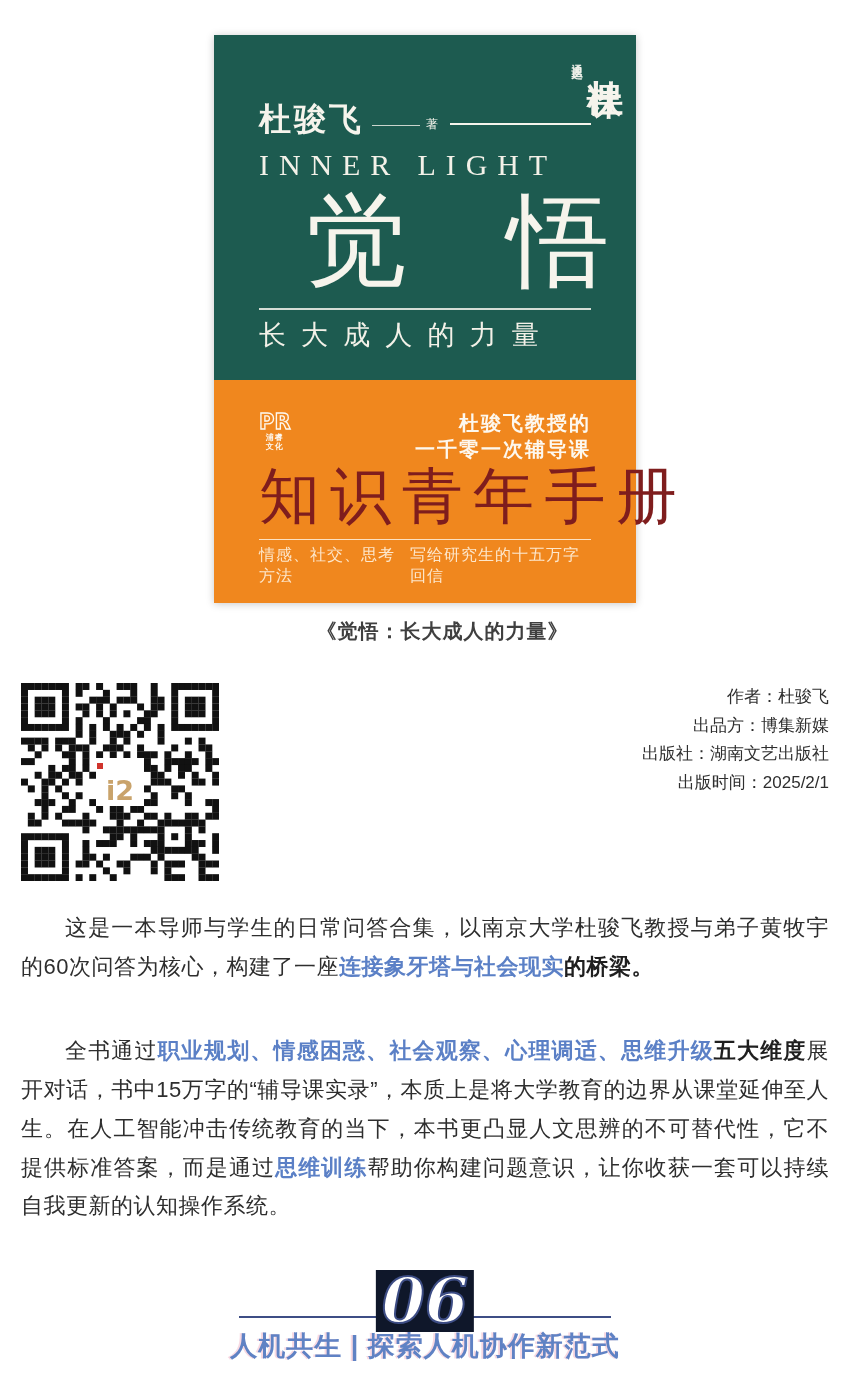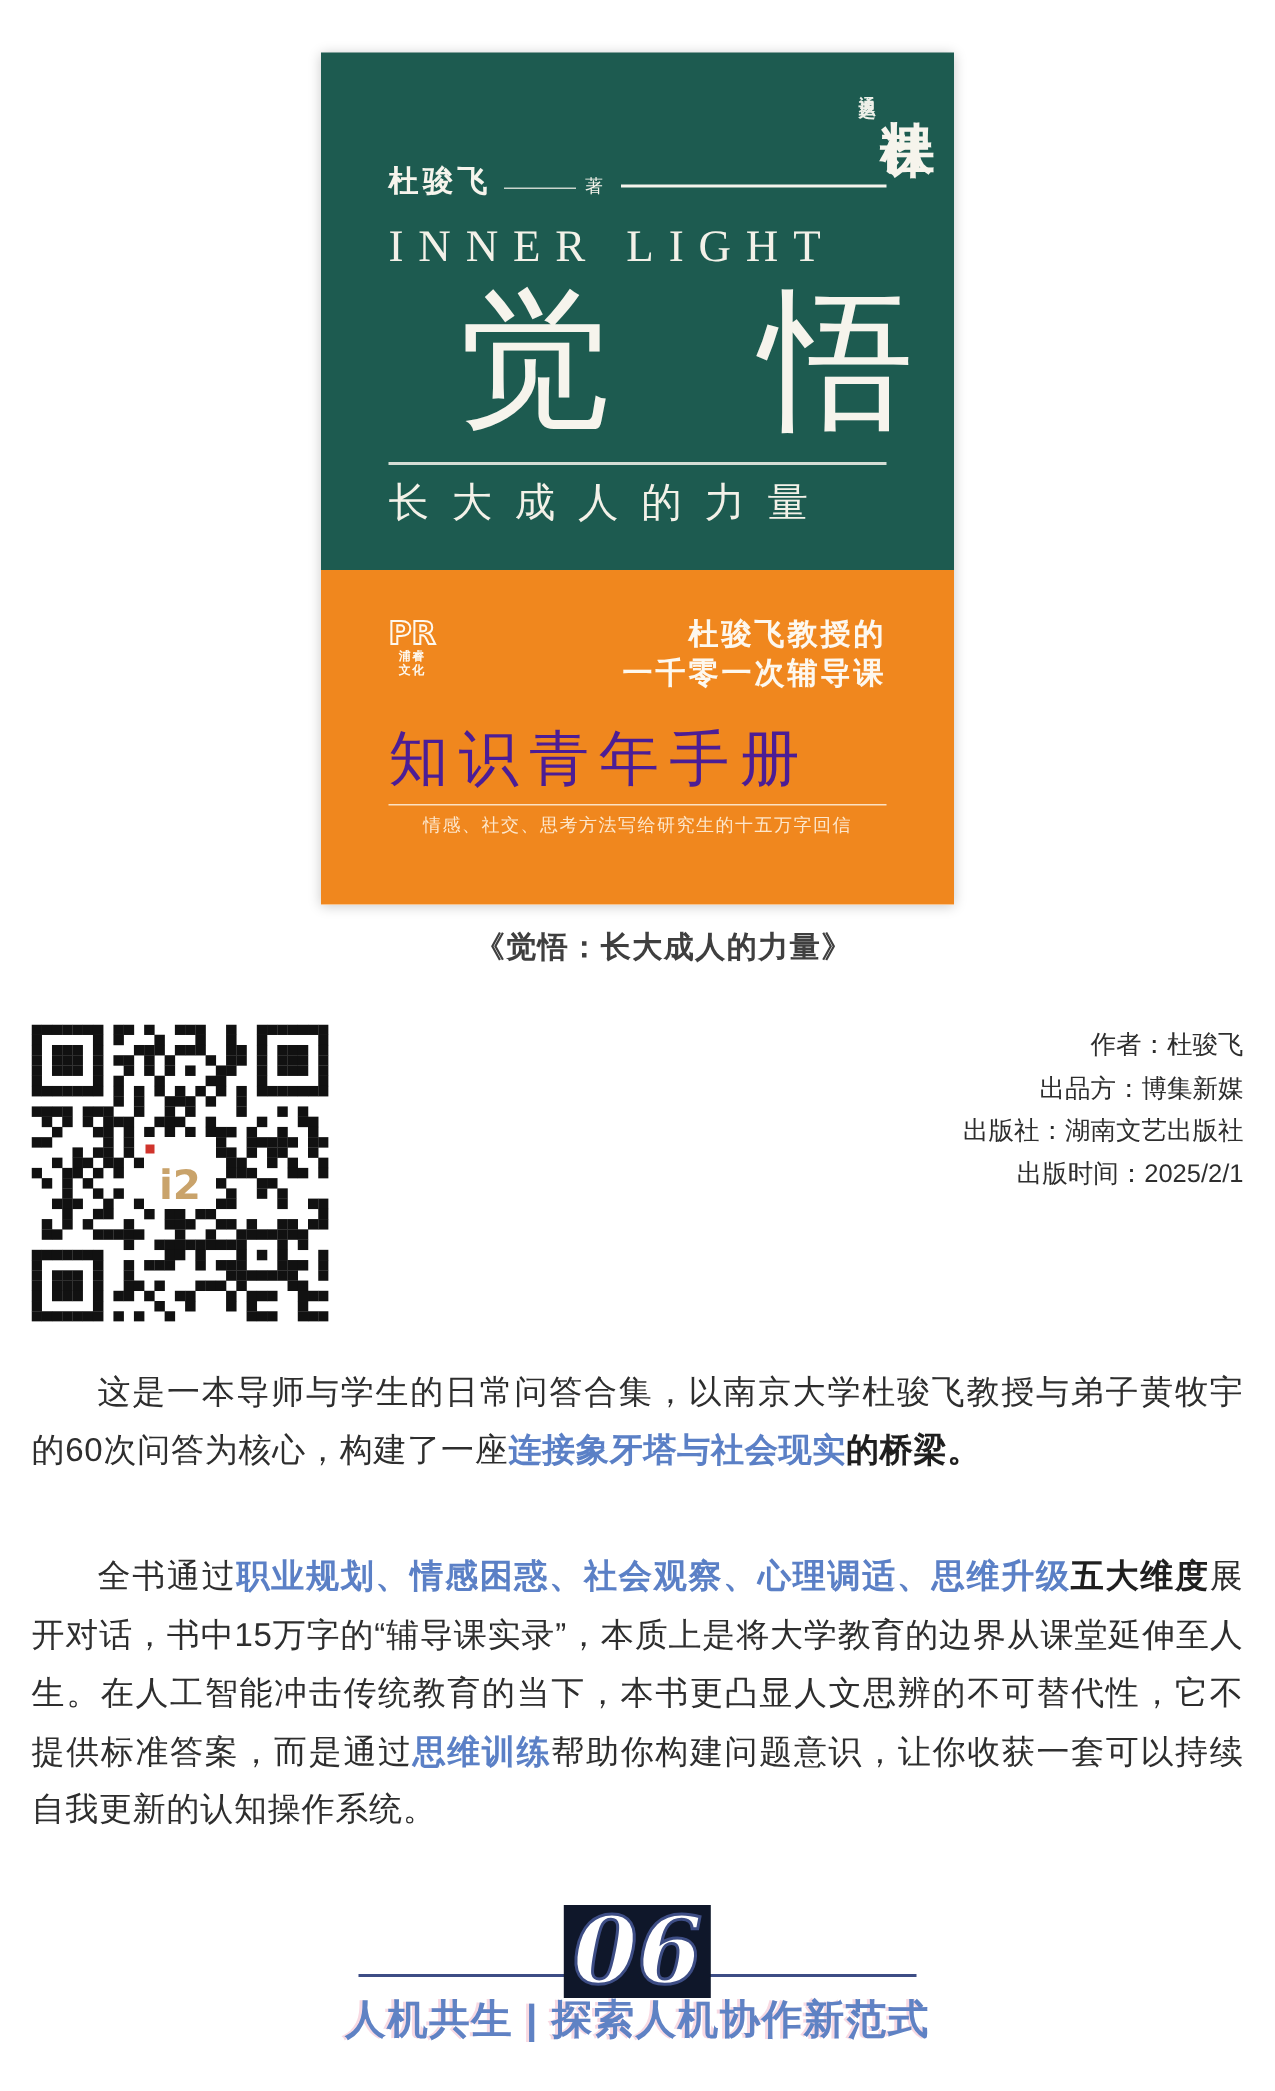--- a/index.html
+++ b/index.html
@@ -22,21 +22,21 @@
   .duke-logo { position:absolute; top:16px; right:13px; display:flex; align-items:flex-start; }
   .duke-sub {
     writing-mode:vertical-rl; font-size:11px; letter-spacing:2px;
     color:#eef0e9; margin-right:3px; margin-top:4px; font-weight:700;
   }
   .duke-main {
     writing-mode:vertical-rl; font-size:36px; font-weight:700; line-height:1;
     color:#f6f4ec; letter-spacing:4px; font-family:"Liberation Serif",serif;
   }
   .author-row { display:flex; align-items:center; height:30px; }
-  .cover-author { font-size:20px; font-weight:700; letter-spacing:3px;font-family:Liberation Serif, serif; }
+  .cover-author { font-size:32px; font-weight:700; letter-spacing:3px;font-family:Liberation Serif, serif; }
   .author-line-short { width:48px; height:1px; background:rgba(246,244,236,0.8); margin:10px 6px 0 8px; }
   .author-zhu { font-size:12px; margin-top:8px; }
   .author-line-long { flex:1; height:2px; background:#f6f4ec; margin:8px 0 0 12px; }
   .title-en {
     margin-top:13px; font-family:"Liberation Serif","DejaVu Serif",serif;
     font-size:30px; letter-spacing:0.33em; white-space:nowrap; color:#f3f1e8; font-weight:400;
   }
   .title-cn {
     display:flex; justify-content:space-between; padding-left:46px; margin-right:-18px;
     margin-top:4px; height:112px; align-items:center;
@@ -51,27 +51,27 @@
   .cover-orange { height:223px; background:#f0871e; padding:30px 45px 0 45px; color:#fdf8ef; }
   .brand-row { display:flex; justify-content:space-between; align-items:flex-start; height:50px; }
   .pr-logo { text-align:center; line-height:1; margin-top:2px; }
   .pr-mark {
     font-size:21px; font-weight:700; letter-spacing:0;
     color:transparent; -webkit-text-stroke:1.3px #fdf8ef; font-family:"DejaVu Sans",sans-serif;
   }
   .pr-sub { font-size:8px; line-height:1.15; color:#fdf8ef; font-weight:700; letter-spacing:1px; }
   .taglines { text-align:right; font-weight:700; font-size:20px; line-height:26px; letter-spacing:2px; }
   .handbook {
-    margin-top:23px; font-family:"Liberation Serif","DejaVu Serif",serif;
-    font-size:40px; letter-spacing:0.17em; white-space:nowrap; color:#4c1d95; line-height:1.15;
+    margin-top:2px; font-family:"Liberation Serif","DejaVu Serif",serif;
+    font-size:61px; letter-spacing:0.17em; white-space:nowrap; color:#7f1d1d; line-height:1.15;
   }
   .orange-divider { margin-top:7px; height:1px; background:rgba(255,248,235,0.8); }
   .cover-footnotes {
     margin-top:5px; display:flex; justify-content:center;
-    font-size:12px; color:rgba(255,248,235,0.85); letter-spacing:1px;
+    font-size:16px; color:rgba(255,248,235,0.85); letter-spacing:1px;
   }
 
   
   .caption {
     margin-top:15px; text-align:center; font-size:20px; font-weight:700;
     color:#3f3f3f; letter-spacing:1px;padding-left:35px;
   }
 
   
   .info-row { margin:38px 21px 0 21px; display:flex; justify-content:space-between; align-items:flex-start; }

